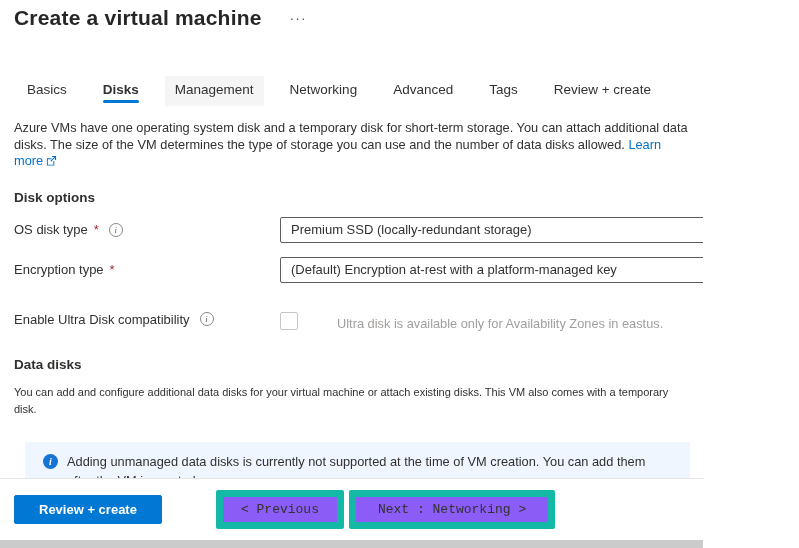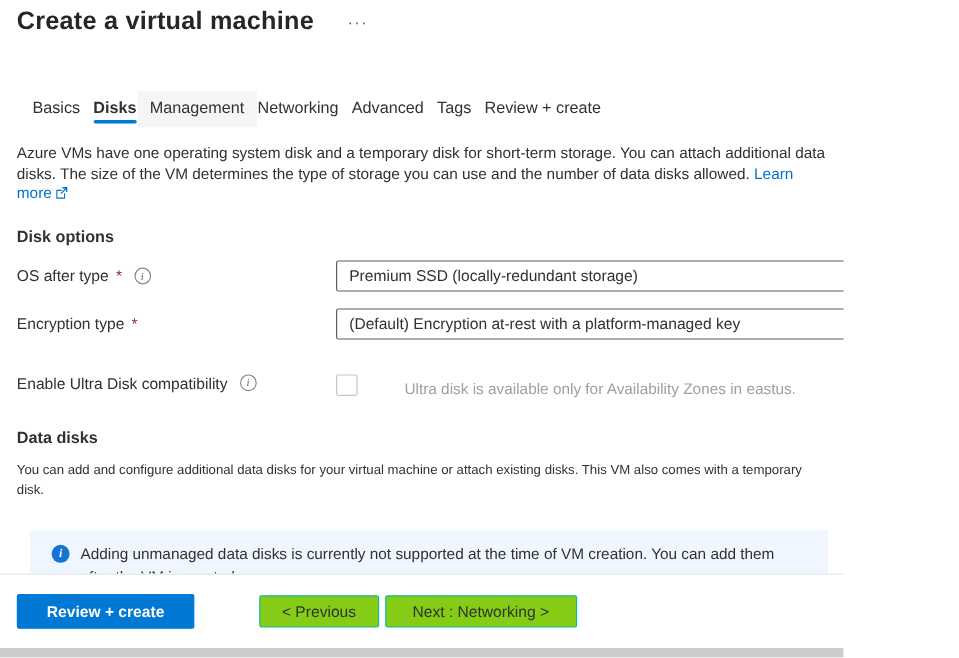--- a/index.html
+++ b/index.html
@@ -11,21 +11,21 @@
     overflow: hidden;
   }
   .page { position: relative; width: 703px; height: 548px; overflow: hidden; background: #fff; }
 
   
   .title-row { display: flex; align-items: center; padding: 6px 0 0 14px; }
   .page-title { font-size: 21px; font-weight: 700; color: #262626; letter-spacing: 0.2px; }
   .more-menu { margin-left: 28px; color: #605e5c; font-size: 14px; letter-spacing: 1px; cursor: pointer; }
 
   
-  .tabs { display: flex; gap: 11px; align-items: flex-end; padding: 46px 0 0 27px; font-size: 13.5px; }
+  .tabs { display: flex; gap: 36px; align-items: flex-end; padding: 46px 0 0 27px; font-size: 13.5px; }
   .tab { position: relative; padding: 6px 0 9px 0; color: #323130; cursor: pointer; white-space: nowrap; }
   .tab.hovered { background: #f5f5f5; padding-left: 10px; padding-right: 10px; margin: 0 -10px; }
   .tab.active { font-weight: 700; }
   .tab.active::after {
     content: ""; position: absolute; left: 0; right: 0; bottom: 3px;
     height: 3px; background: #0078d4; border-radius: 2px;
   }
 
   
   .intro { padding: 14px 14px 0 14px; font-size: 12.8px; line-height: 16.5px; max-width: 790px; color: #323130; }
@@ -84,21 +84,21 @@
     position: absolute; left: 0; right: 0; bottom: 8px; height: 62px;
     background: #fff; border-top: 1px solid #e5e5e5;
     display: flex; align-items: center; padding-left: 14px; z-index: 5;
   }
   .btn { font-size: 13px; border-radius: 2px; cursor: pointer; white-space: nowrap; }
   .btn-primary {
     background: #0078d4; color: #fff; font-weight: 700; border: 1px solid #0078d4;
     padding: 6px 24px; 
   }
   .btn-secondary {
-    background: #84cc16; color: #323130; border: 1px solid #14b8a6; padding: 5px 18px;
+    background: #8b5cf6; color: #323130; border: 7px solid #14b8a6; padding: 5px 18px; font-family: Liberation Mono, monospace;
   }
   .btn-previous { margin-left: 54px; }
   .btn-next { margin-left: 5px; padding: 5px 22px; }
 
   .bottom-bar { position: absolute; left: 0; right: 0; bottom: 0; height: 8px; background: #cbcbcb; z-index: 6; }
 </style>
 </head>
 <body>
 
 <div class="page">
@@ -122,21 +122,21 @@
     <a class="link"><span>Learn more</span><svg class="ext-icon" viewBox="0 0 12 12">
           <path d="M1 3.5 h5 v1 h-4 v6 h6 v-4 h1 v5 h-8 z" fill="#0072c9"></path>
           <path d="M6.5 1 H11 v4.5 h-1.2 V3.1 L5.6 7.3 4.8 6.5 9 2.2 H6.5 z" fill="#0072c9"></path>
         </svg></a>
   </p>
 
   <h2 class="section-heading">Disk options</h2>
 
   <div class="form-row row-os">
     <div class="field-label">
-      <span>OS after type</span>
+      <span>OS disk type</span>
       <span class="required">*</span>
       <span class="info-icon">i</span>
     </div>
     <div class="dropdown">
       <span>Premium SSD (locally-redundant storage)</span>
       <svg class="chevron" width="14" height="10" viewBox="0 0 14 10">
           <polyline points="1,2 7,8 13,2" fill="none" stroke="#323130" stroke-width="1.4"></polyline>
         </svg>
     </div>
   </div>

